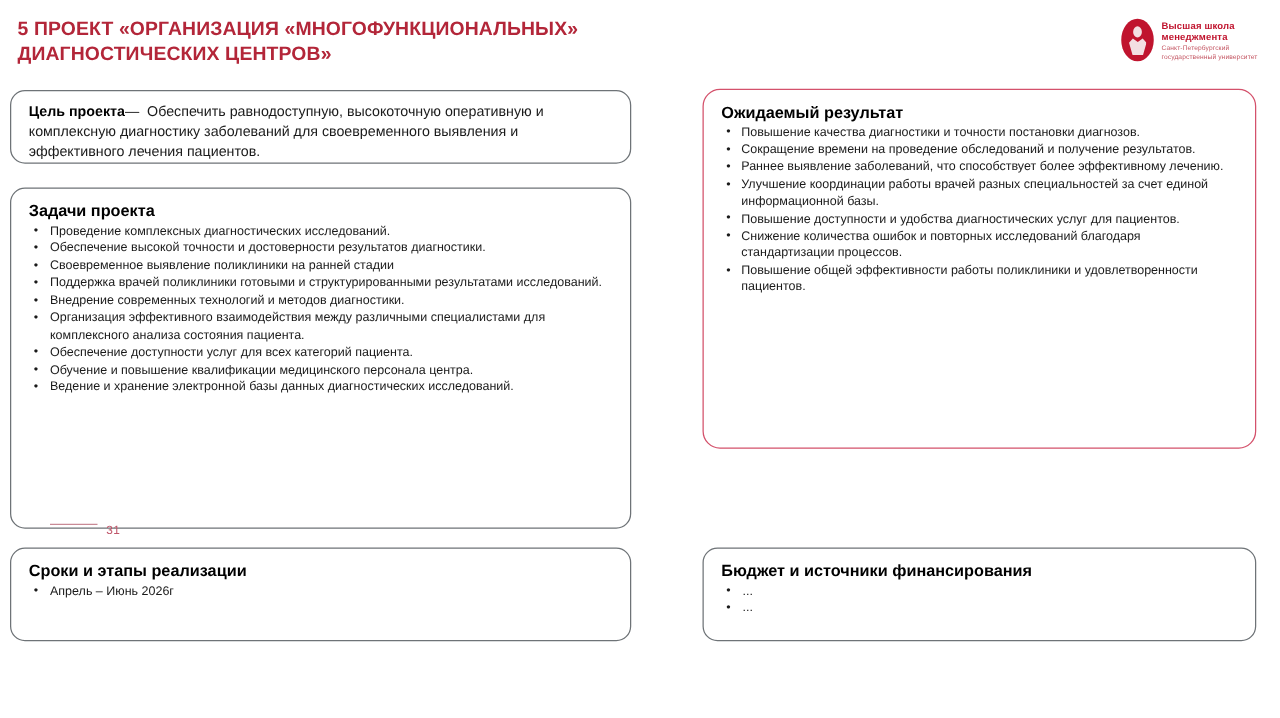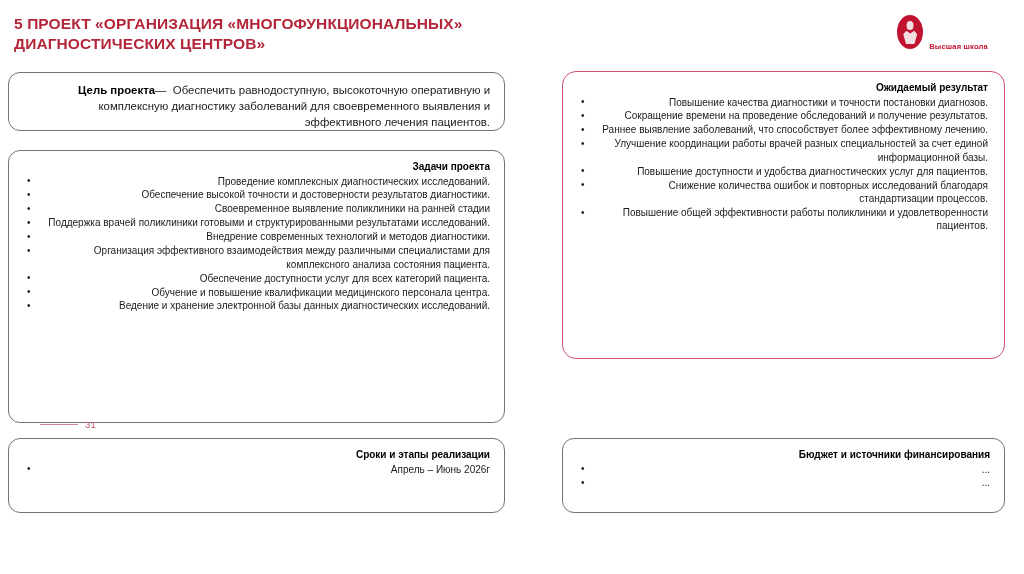--- a/index.html
+++ b/index.html
@@ -76,21 +76,20 @@
   }
   .logo-text {
     padding-top: 1px;
   }
   .logo-line1, .logo-line2 {
     font-size: 7.6px;
     font-weight: bold;
     color: #C0142E;
     line-height: 1.25;
     letter-spacing: 0.15px;
-    margin-top: 26px;
   }
   .logo-sub1, .logo-sub2 {
     font-size: 5.3px;
     color: #C45663;
     line-height: 1.3;
     letter-spacing: 0.1px;
     margin-top: 1px;
   }
   .logo-sub2 { margin-top: 0; }
 
@@ -101,24 +100,23 @@
     background: #ffffff;
     border: 1px solid #6E7377;
     border-radius: 12px;
   }
   .panel.accent {
     border: 1.2px solid #D4516B;
     border-radius: 14px;
   }
   .panel-inner {
     padding: 9px 14px 8px 14px;
-    text-align: right;
   }
   .panel-heading {
-    font-size: 10px;
+    font-size: 13px;
     font-weight: bold;
     line-height: 1.35;
     margin: 0 0 1px 0;
     color: #000;
   }
 
   .goal-text {
     font-size: 11.4px;
     line-height: 1.42;
     color: #1a1a1a;
@@ -157,21 +155,20 @@
   #panel-budget    { left: 562px; top: 438px; width: 443px; height: 75px; }
 
   #panel-result .panel-inner { padding: 9px 16px 8px 14px; }
 
   
   .footer {
     position: absolute;
     left: 40px;
     bottom: 12px;
     display: flex;
-    align-items: center;
     gap: 7px;
   }
   .footer-rule {
     width: 38px;
     height: 1px;
     background: #C98A96;
   }
   .footer-page {
     font-size: 9.5px;
     color: #C0566A;

